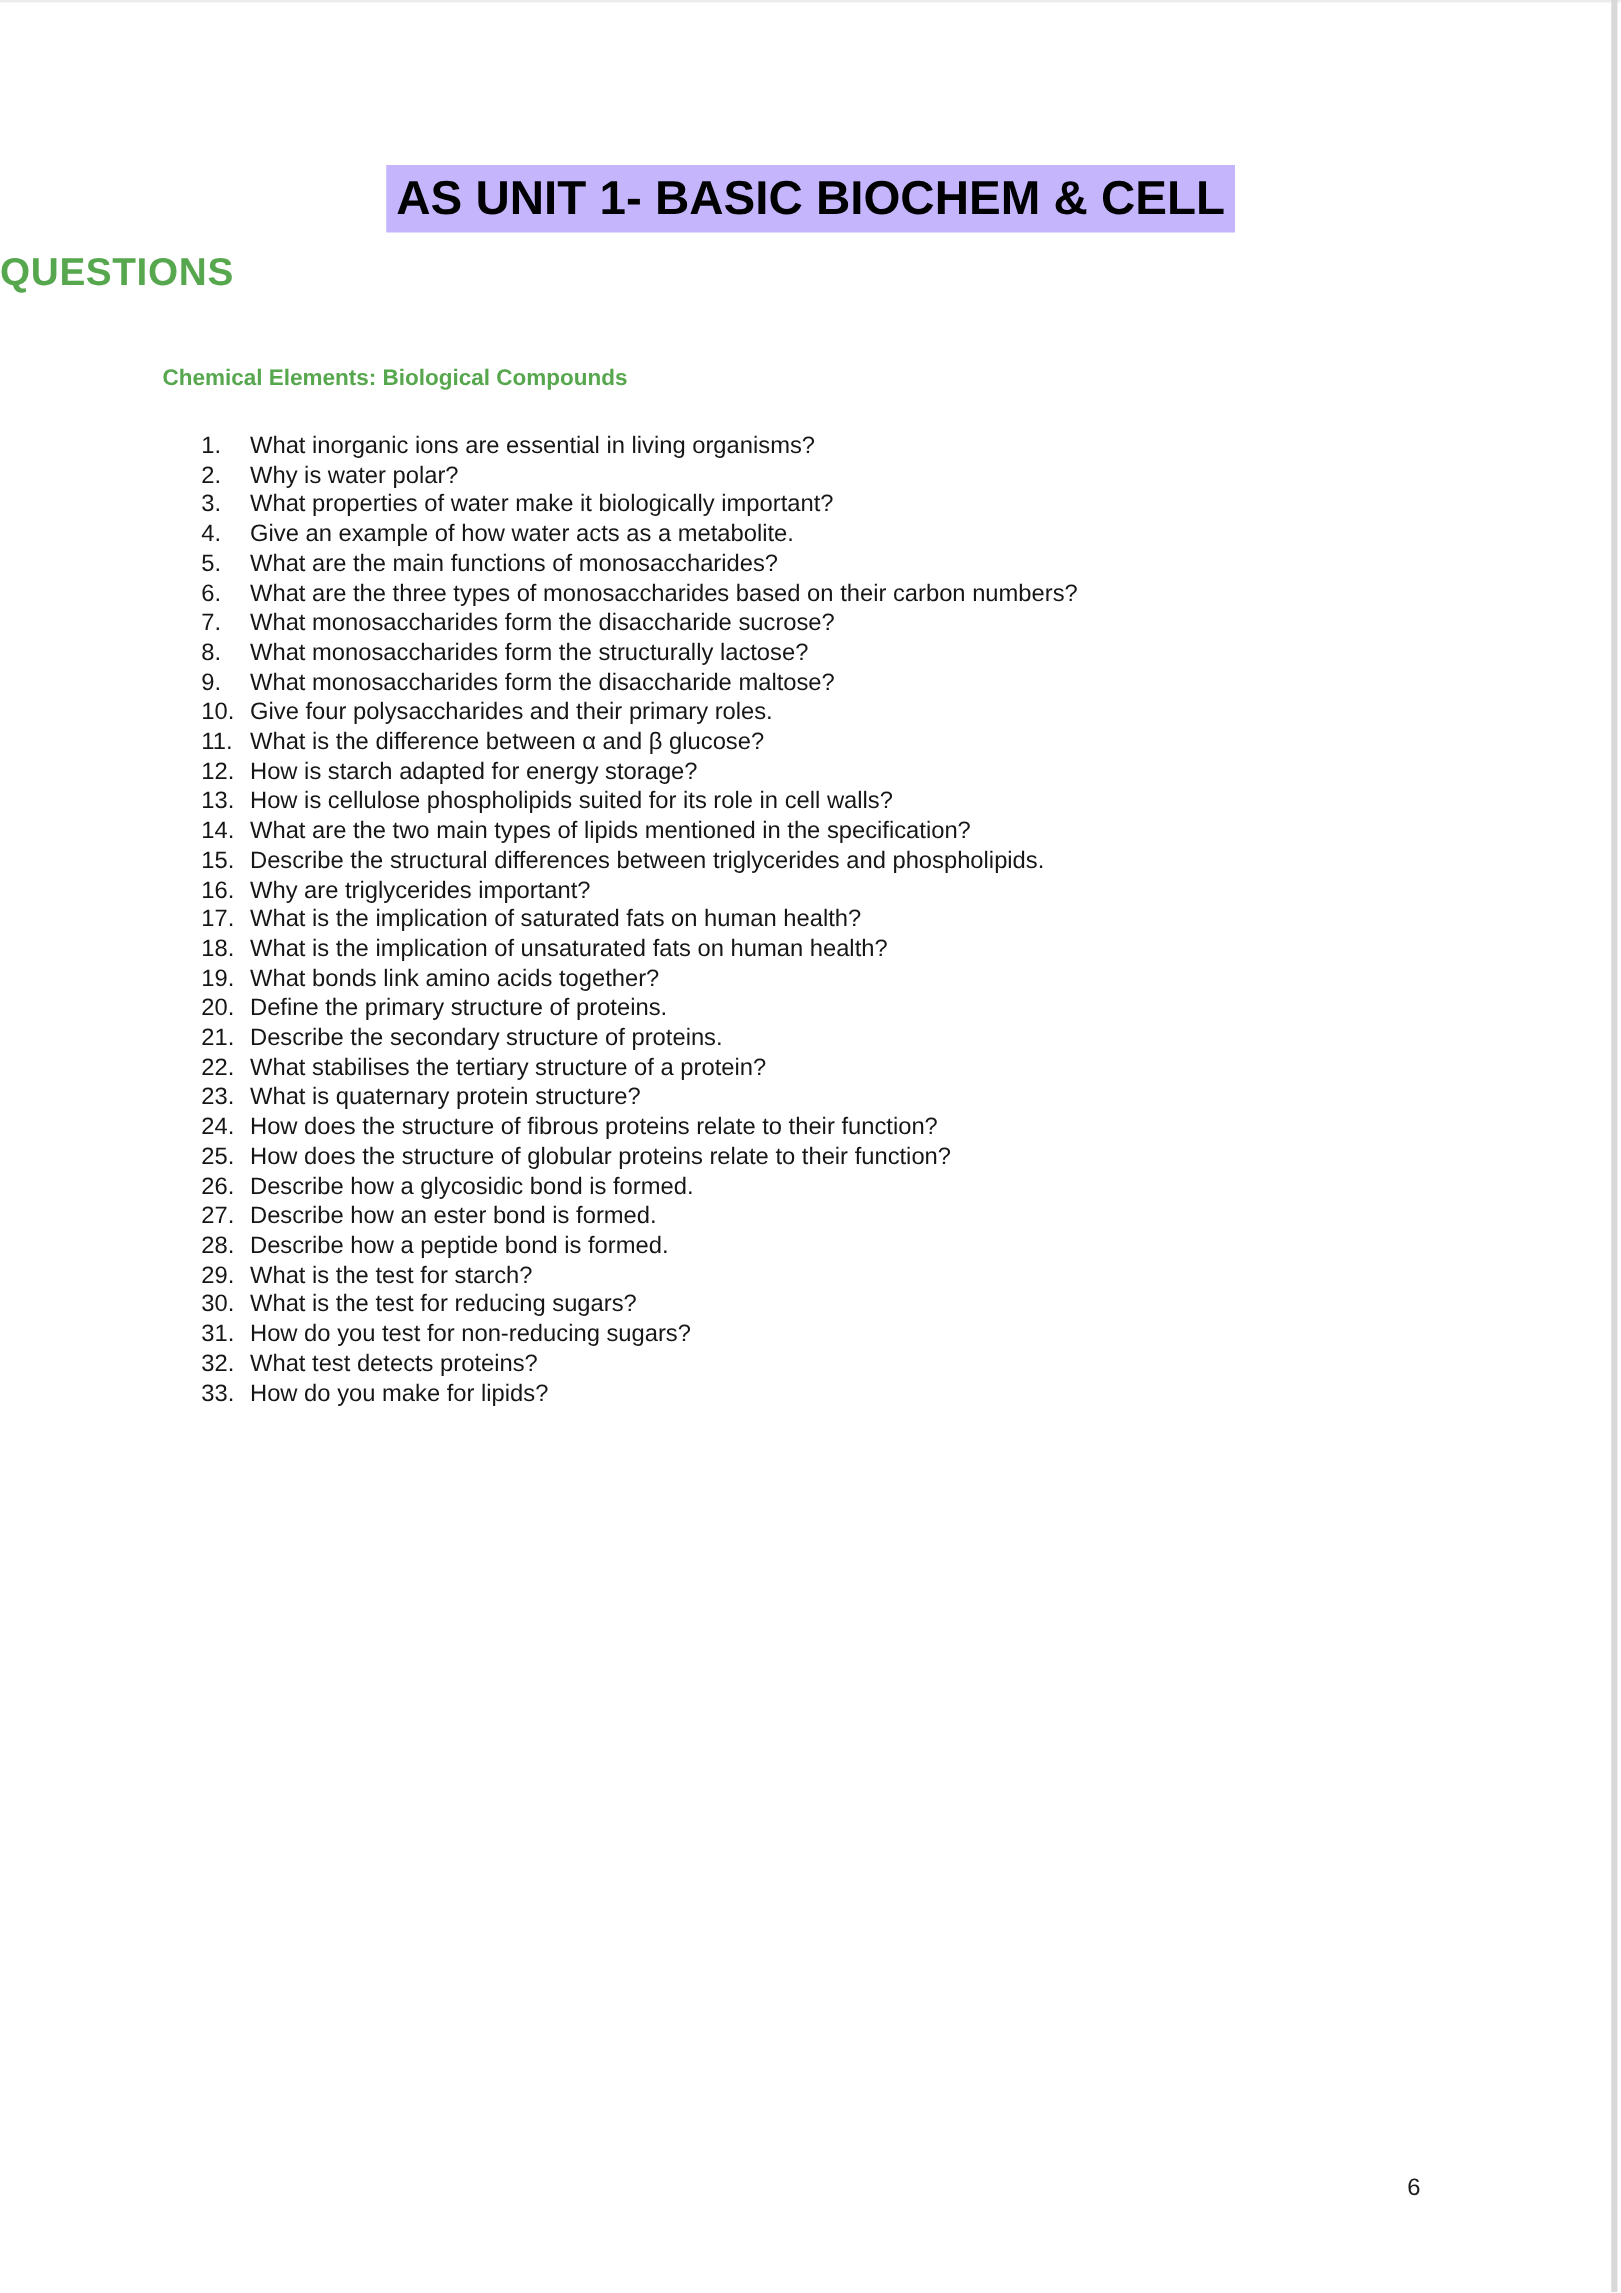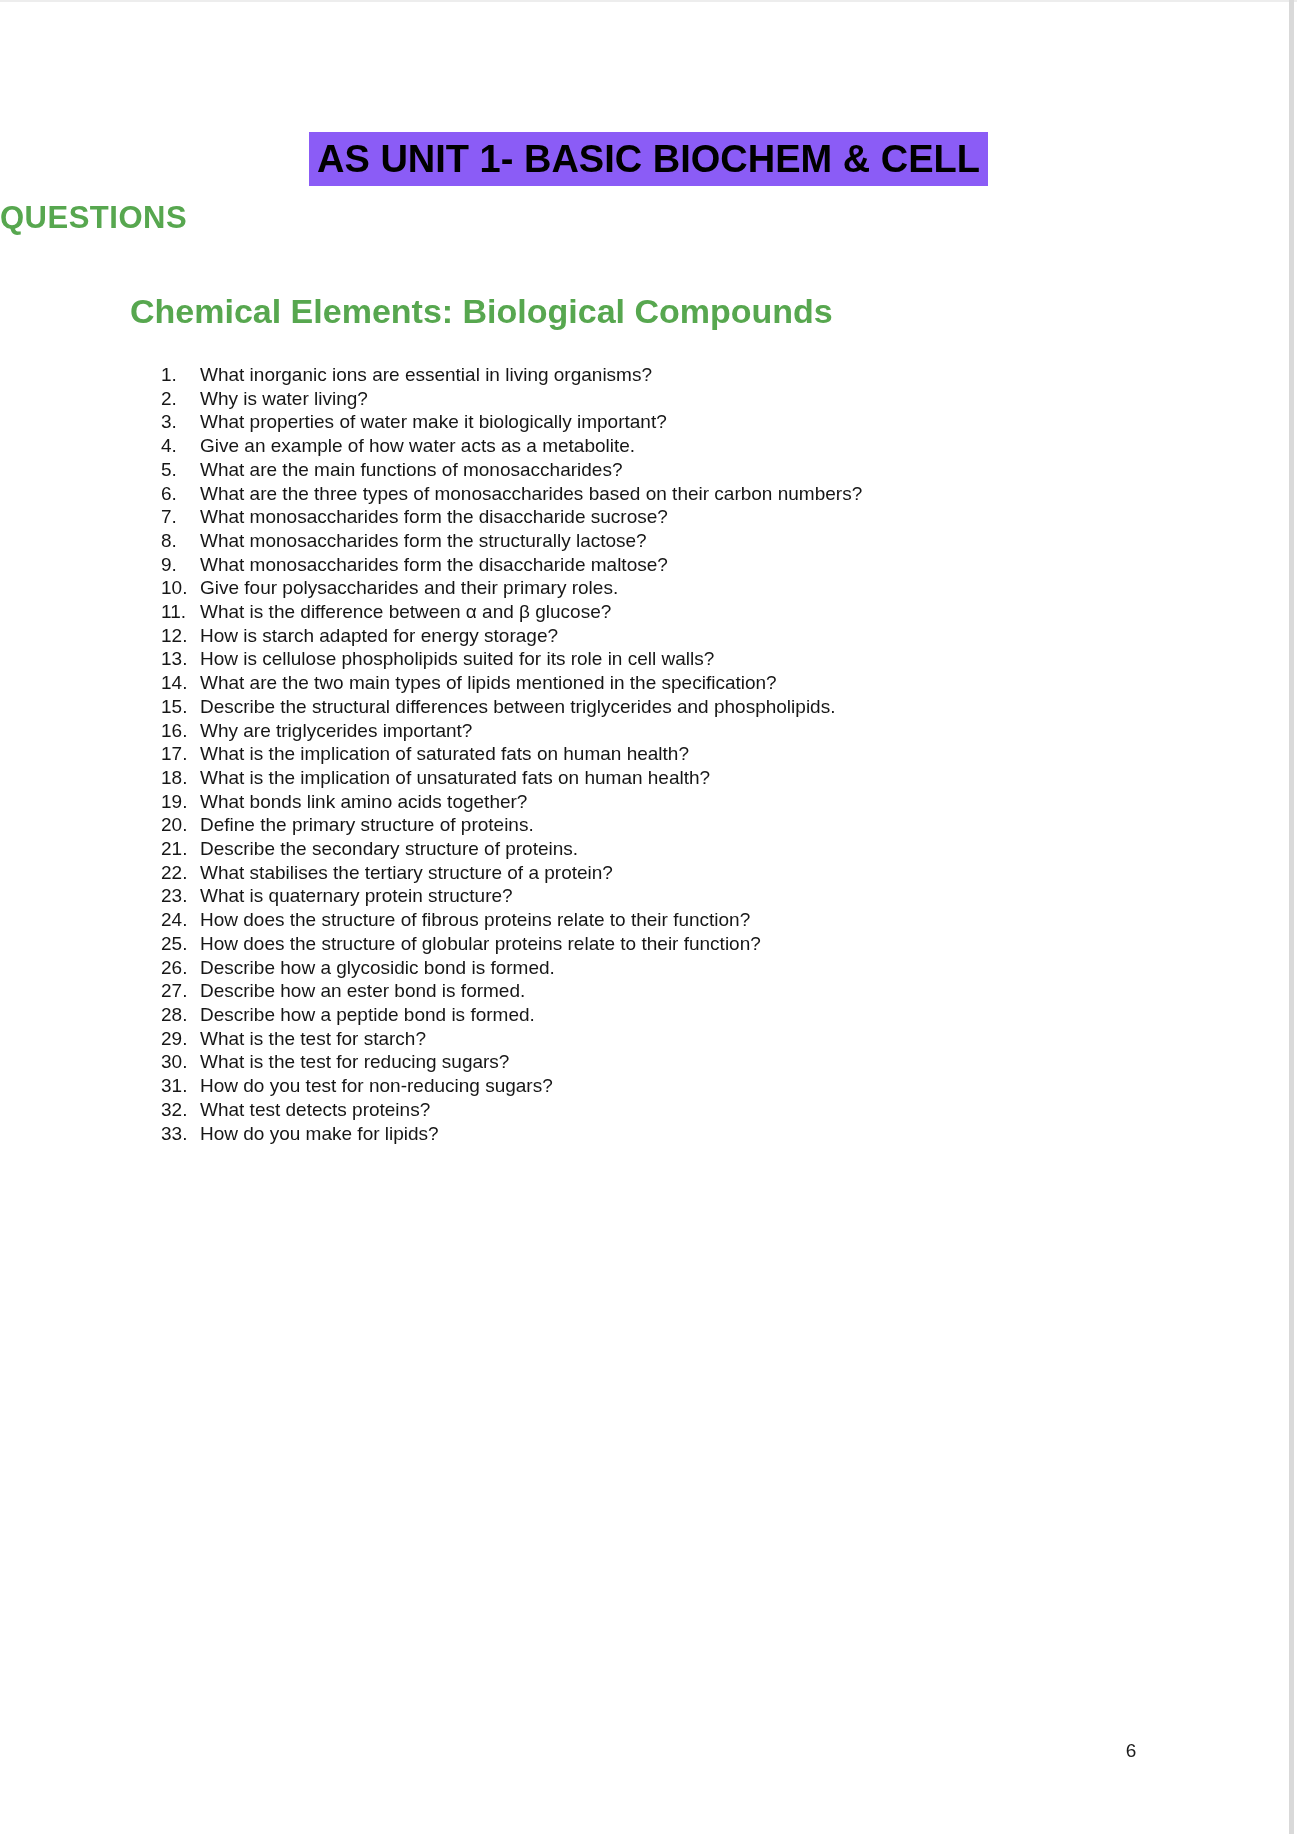--- a/index.html
+++ b/index.html
@@ -31,36 +31,36 @@
   }
   .title {
     margin-top: 132px;
     text-align: center;
     font-size: 38px;
     font-weight: bold;
     line-height: 52px;
     color: #000000;
   }
   .title .hl {
-    background: #8b5cf6;
+    background: #c4b5fd;
     padding: 1px 8px;
     display: inline-block;
   }
   .subtitle {
     margin-top: 14px;
     text-align: left;
     font-size: 31px;
     font-weight: bold;
     color: #57A74F;
     letter-spacing: 0.5px;
   }
   .section-heading {
     margin-top: 56px;
     margin-left: 130px;
-    font-size: 34px;
+    font-size: 18px;
     font-weight: bold;
     color: #57A74F;
   }
   ol.questions {
     list-style: none;
     counter-reset: q;
     margin-top: 32px;
     padding-left: 161px;
     padding-right: 80px;
   }
@@ -99,21 +99,21 @@
   <h1 class="title">
     <span class="hl">AS UNIT 1- BASIC BIOCHEM &amp; CELL</span><br>
   </h1>
 
   <h2 class="subtitle">QUESTIONS</h2>
 
   <h3 class="section-heading">Chemical Elements: Biological Compounds</h3>
 
   <ol class="questions">
       <li>What inorganic ions are essential in living organisms?</li>
-      <li>Why is water living?</li>
+      <li>Why is water polar?</li>
       <li>What properties of water make it biologically important?</li>
       <li>Give an example of how water acts as a metabolite.</li>
       <li>What are the main functions of monosaccharides?</li>
       <li>What are the three types of monosaccharides based on their carbon numbers?</li>
       <li>What monosaccharides form the disaccharide sucrose?</li>
       <li>What monosaccharides form the structurally lactose?</li>
       <li>What monosaccharides form the disaccharide maltose?</li>
       <li>Give four polysaccharides and their primary roles.</li>
       <li>What is the difference between α and β glucose?</li>
       <li>How is starch adapted for energy storage?</li>

